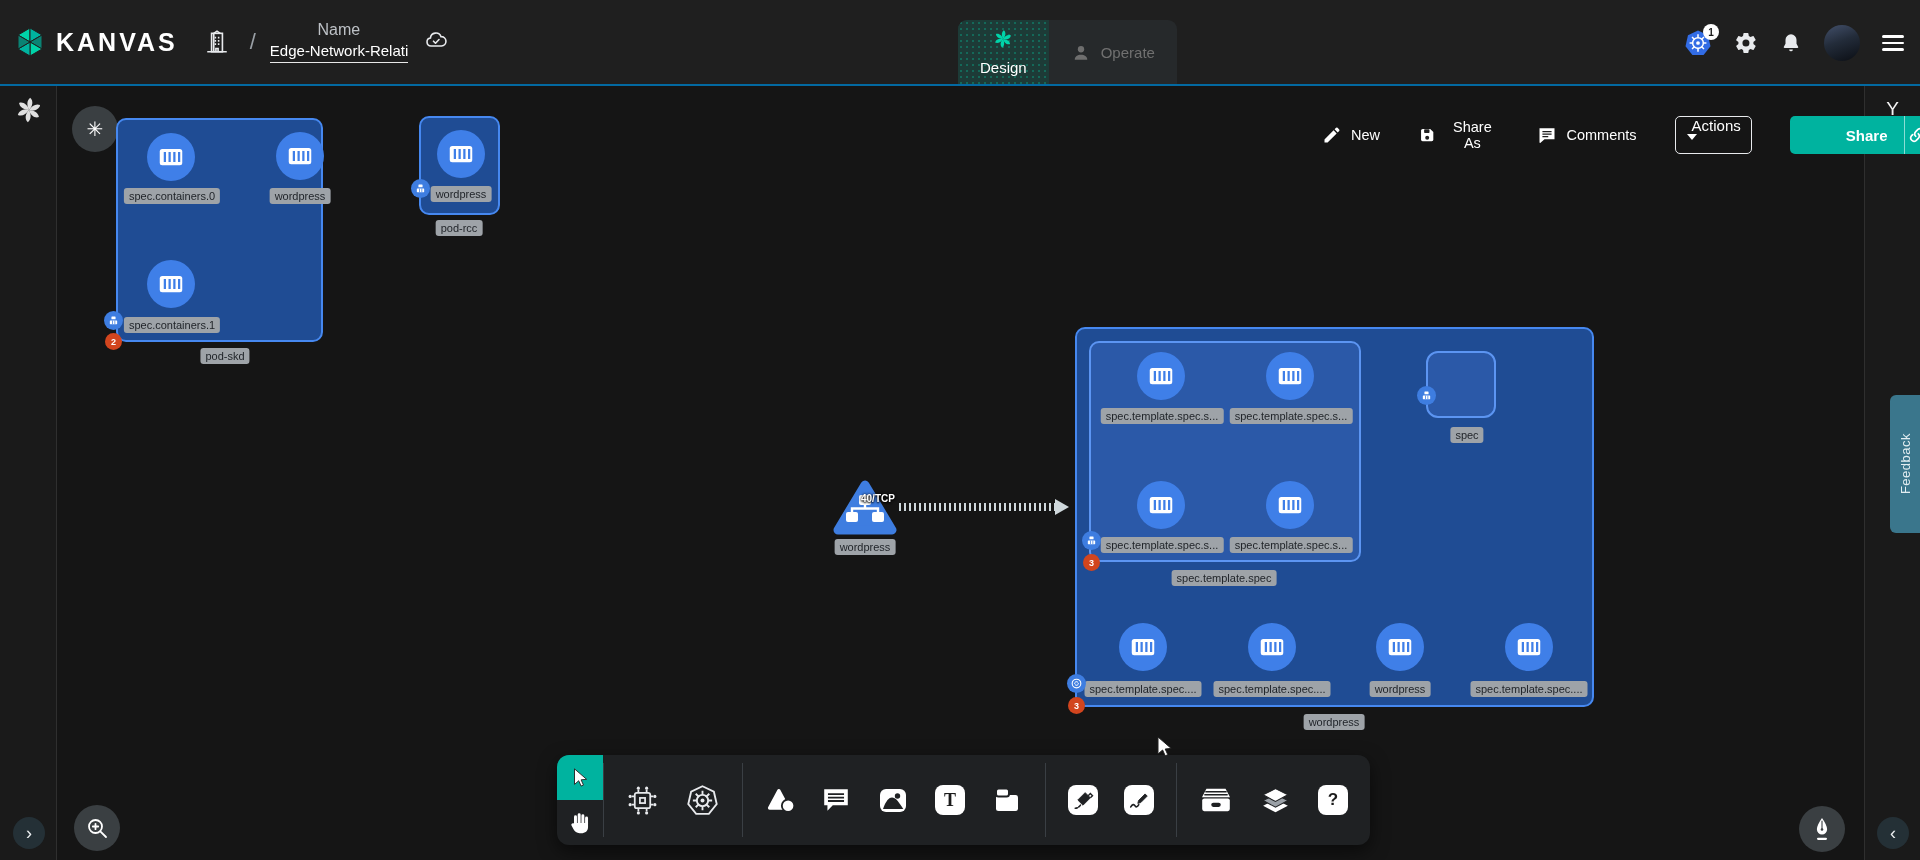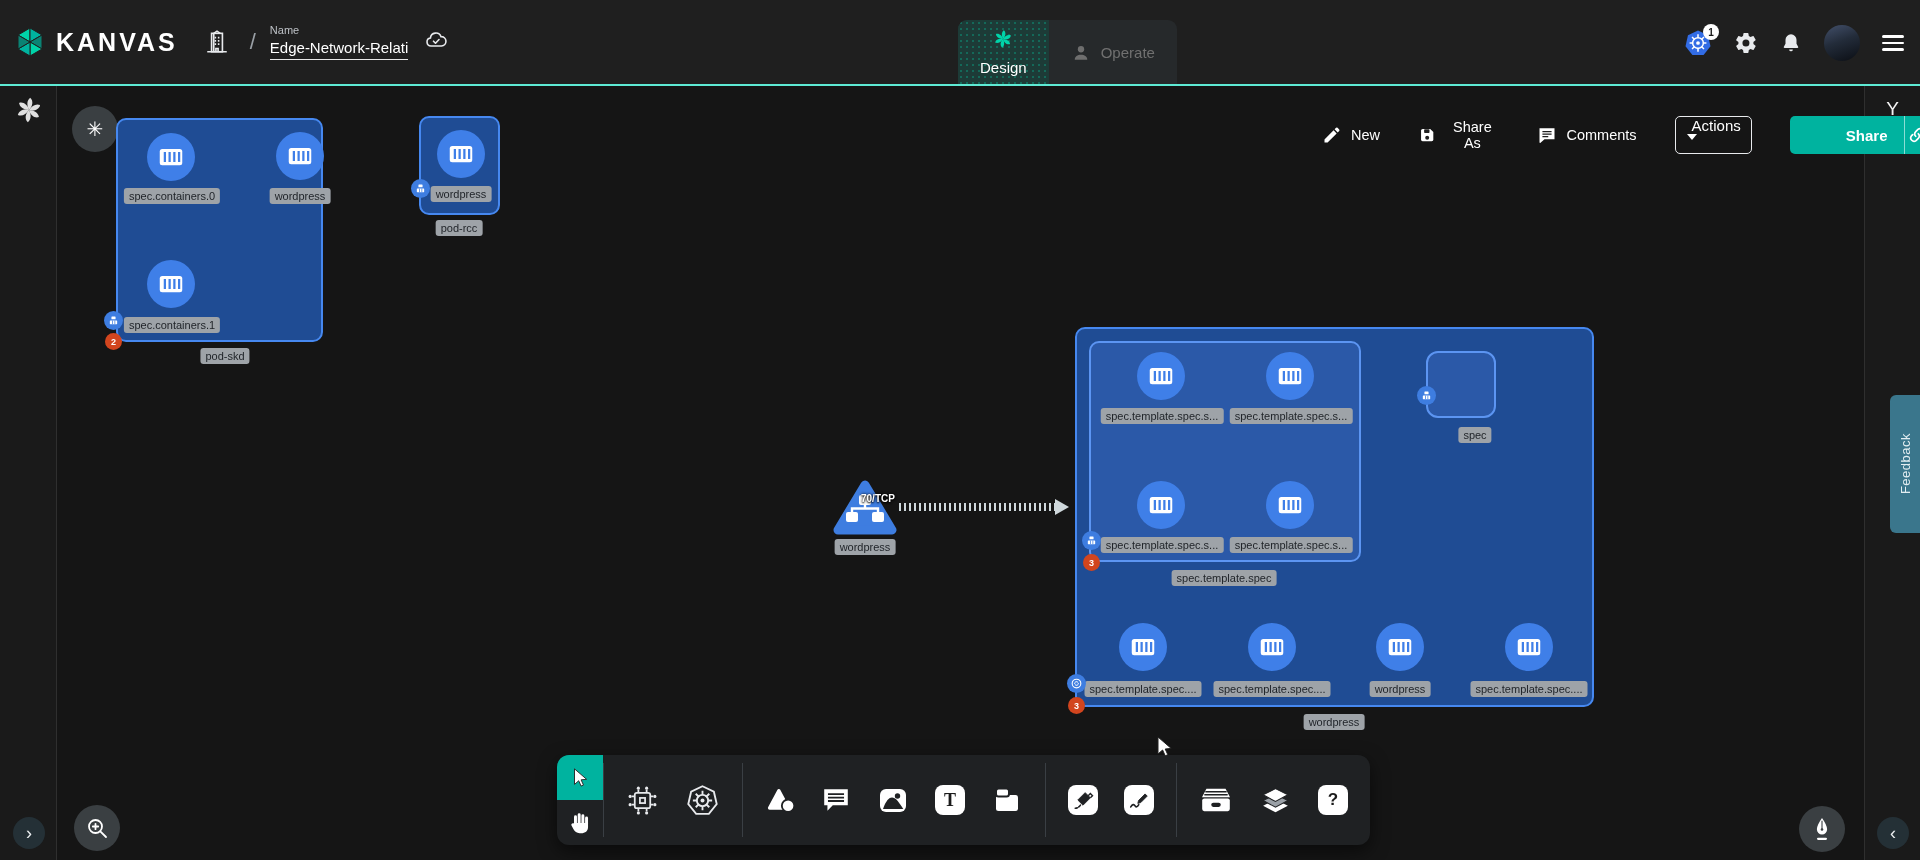--- a/index.html
+++ b/index.html
@@ -2,27 +2,27 @@
 <html><head>
 <meta charset="utf-8">
 <style>
   * { margin:0; padding:0; box-sizing:border-box; }
   html,body { width:1920px; height:860px; background:#151515; overflow:hidden;
               font-family:"Liberation Sans", sans-serif; }
   button { font-family:"Liberation Sans", sans-serif; cursor:pointer; }
 
   
   .header { position:relative; height:86px; background:#1F1F1F;
-            border-bottom:2px solid #5eead4; display:flex; align-items:center; }
+            border-bottom:2px solid #0369a1; display:flex; align-items:center; }
   .h-left { display:flex; align-items:center; padding-left:14px; }
   .brand { color:#fff; font-size:25px; font-weight:bold; letter-spacing:3px; margin-left:10px; }
   .h-icon-btn { background:none; border:none; color:#E8EAED; display:flex; align-items:center; }
   .slash { color:#9AA0A6; font-size:22px; margin:0 14px 0 20px; font-weight:300; }
   .name-block { display:flex; flex-direction:column; }
-  .name-label { color:#BDC1C6; font-size:11px; margin-bottom:2px; }
+  .name-label { color:#BDC1C6; font-size:16px; margin-bottom:2px;text-align:center; }
   .name-input { background:transparent; border:none; border-bottom:1px solid #E8E8E8;
                 color:#fff; font-size:15px; width:138px; padding:1px 0 3px 0; outline:none; }
   .cloud { margin-left:16px; color:#E8EAED; }
 
   .tabs { position:absolute; left:958px; bottom:0; display:flex; align-items:flex-end; }
   .tab-strip { background:#26292B; border-radius:9px 9px 0 0; display:flex; overflow:hidden; }
   .tab { display:flex; align-items:center; gap:10px; padding:9px 22px 8px;
          border:none; background:transparent; font-size:15px; color:#707070; }
   .tab.active { color:#fff; background-color:#1D3B37;
          background-image:radial-gradient(rgba(0,211,169,.30) 1px, transparent 1.3px);
@@ -487,21 +487,21 @@
     </div>
   </div>
   <span class="nlabel" style="left:459px;top:134px">pod-rcc</span>
 
   <svg width="64" height="58" style="position:absolute;left:833px;top:392px">
       <use href="#sym-service"></use>
     </svg>
   <span class="nlabel" style="left:865px;top:453px">wordpress</span>
   <div class="edge-line"></div>
   <div class="edge-arrow"></div>
-  <span class="edge-label">70/TCP</span>
+  <span class="edge-label">40/TCP</span>
 
   <div class="grp" style="left:1075px;top:241px;width:519px;height:380px">
 
     <div class="grp inner" style="left:12px;top:12px;width:272px;height:221px">
       <div class="cnode" style="left:46px;top:9px">
         <svg width="30" height="30">
             <use href="#sym-container"></use>
           </svg>
       </div>
       <div class="cnode" style="left:175px;top:9px">
@@ -531,21 +531,21 @@
       <div class="nbadge" style="left:-8px;top:211px">3</div>
     </div>
     <span class="nlabel" style="left:147px;top:241px">spec.template.spec</span>
 
     <div class="grp inner" style="left:349px;top:22px;width:70px;height:67px;border-radius:12px"></div>
     <div class="pchip" style="left:340px;top:57px">
       <svg width="11" height="11">
           <use href="#sym-pod"></use>
         </svg>
     </div>
-    <span class="nlabel" style="left:398px;top:98px">spec</span>
+    <span class="nlabel" style="left:390px;top:98px">spec</span>
 
     <div class="cnode" style="left:42px;top:294px">
       <svg width="30" height="30">
           <use href="#sym-container"></use>
         </svg>
     </div>
     <div class="cnode" style="left:171px;top:294px">
       <svg width="30" height="30">
           <use href="#sym-container"></use>
         </svg>

